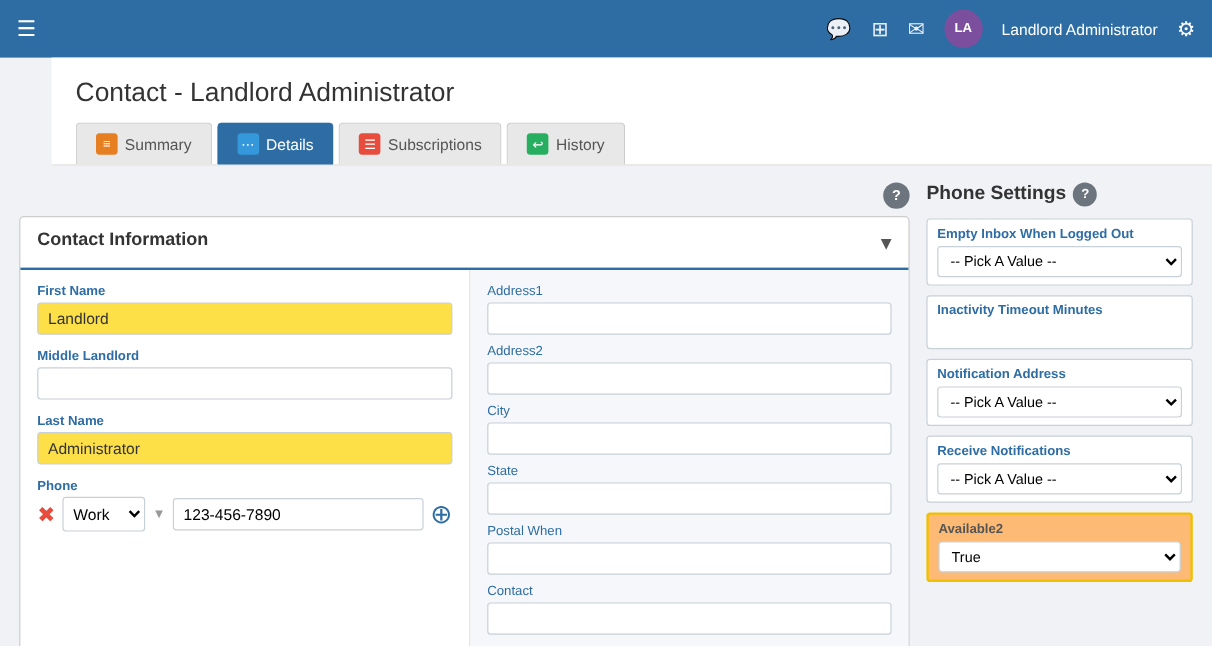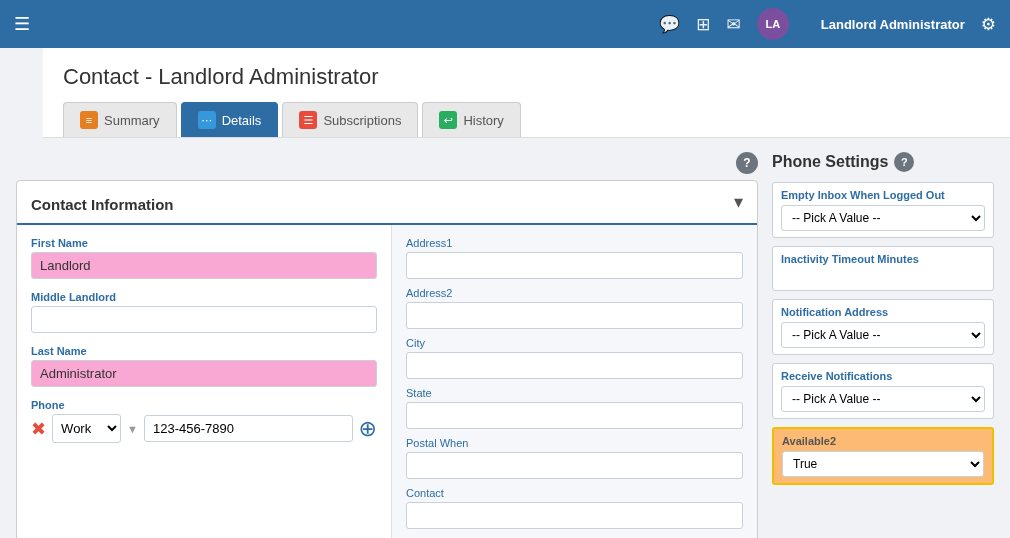--- a/index.html
+++ b/index.html
@@ -19,21 +19,21 @@
     .top-nav-right { display: flex; align-items: center; gap: 16px; }
     .hamburger { font-size: 18px; cursor: pointer; }
     .nav-icon { font-size: 17px; cursor: pointer; opacity: 0.9; }
     .user-avatar {
       background: #7b4f9e;
       border-radius: 50%;
       width: 32px; height: 32px;
       display: flex; align-items: center; justify-content: center;
       font-size: 11px; font-weight: bold; color: white;
     }
-    .user-name { font-size: 13px; font-weight: 700; margin-left: 16px; }
+    .user-name { font-size: 13px; font-weight: 400; }
     .settings-icon { font-size: 17px; cursor: pointer; }
 
     
     .page-header {
       background: white;
       padding: 16px 20px 0 20px;
       border-bottom: 1px solid #ddd;
       margin-left: 43px;
     }
     .page-title {
@@ -108,21 +108,21 @@
     }
 
     
     .contact-section {
       background: white;
       border: 1px solid #ccc;
       border-radius: 4px;
     }
     .contact-section-header {
       display: flex;
-      align-items: flex-end;
+      align-items: flex-start;
       justify-content: space-between;
       padding: 10px 14px;
       border-bottom: 2px solid #2e6da4;
     }
     .contact-section-title {
       font-size: 15px;
       color: #333;
     }
     .contact-section-title span { font-weight: bold; }
     .collapse-btn {
@@ -156,21 +156,21 @@
       font-weight: 600;
       margin-bottom: 3px;
     }
     .field-input {
       width: 100%;
       border: 1px solid #c8d0d8;
       border-radius: 3px;
       padding: 5px 8px;
       font-size: 13px;
       color: #333;
-      background: #f9a8d4;
+      background: #fde047;
       outline: none;
     }
     .field-input.empty { background: white; }
 
     
     .phone-row {
       display: flex;
       align-items: center;
       gap: 6px;
     }

